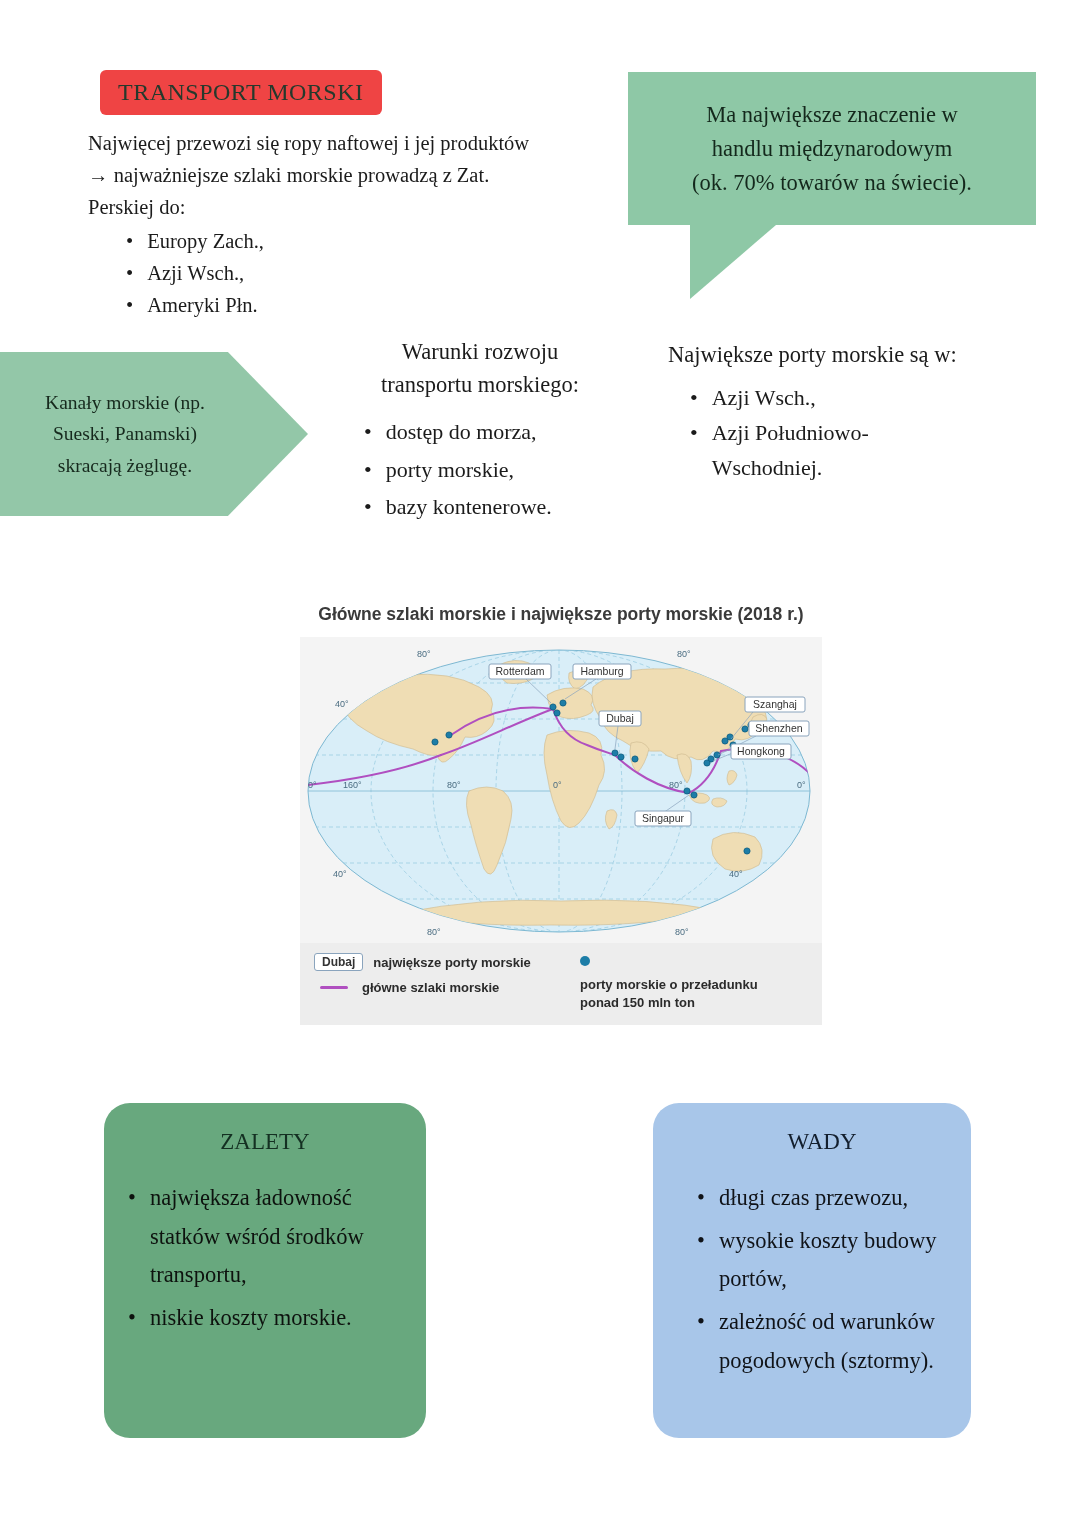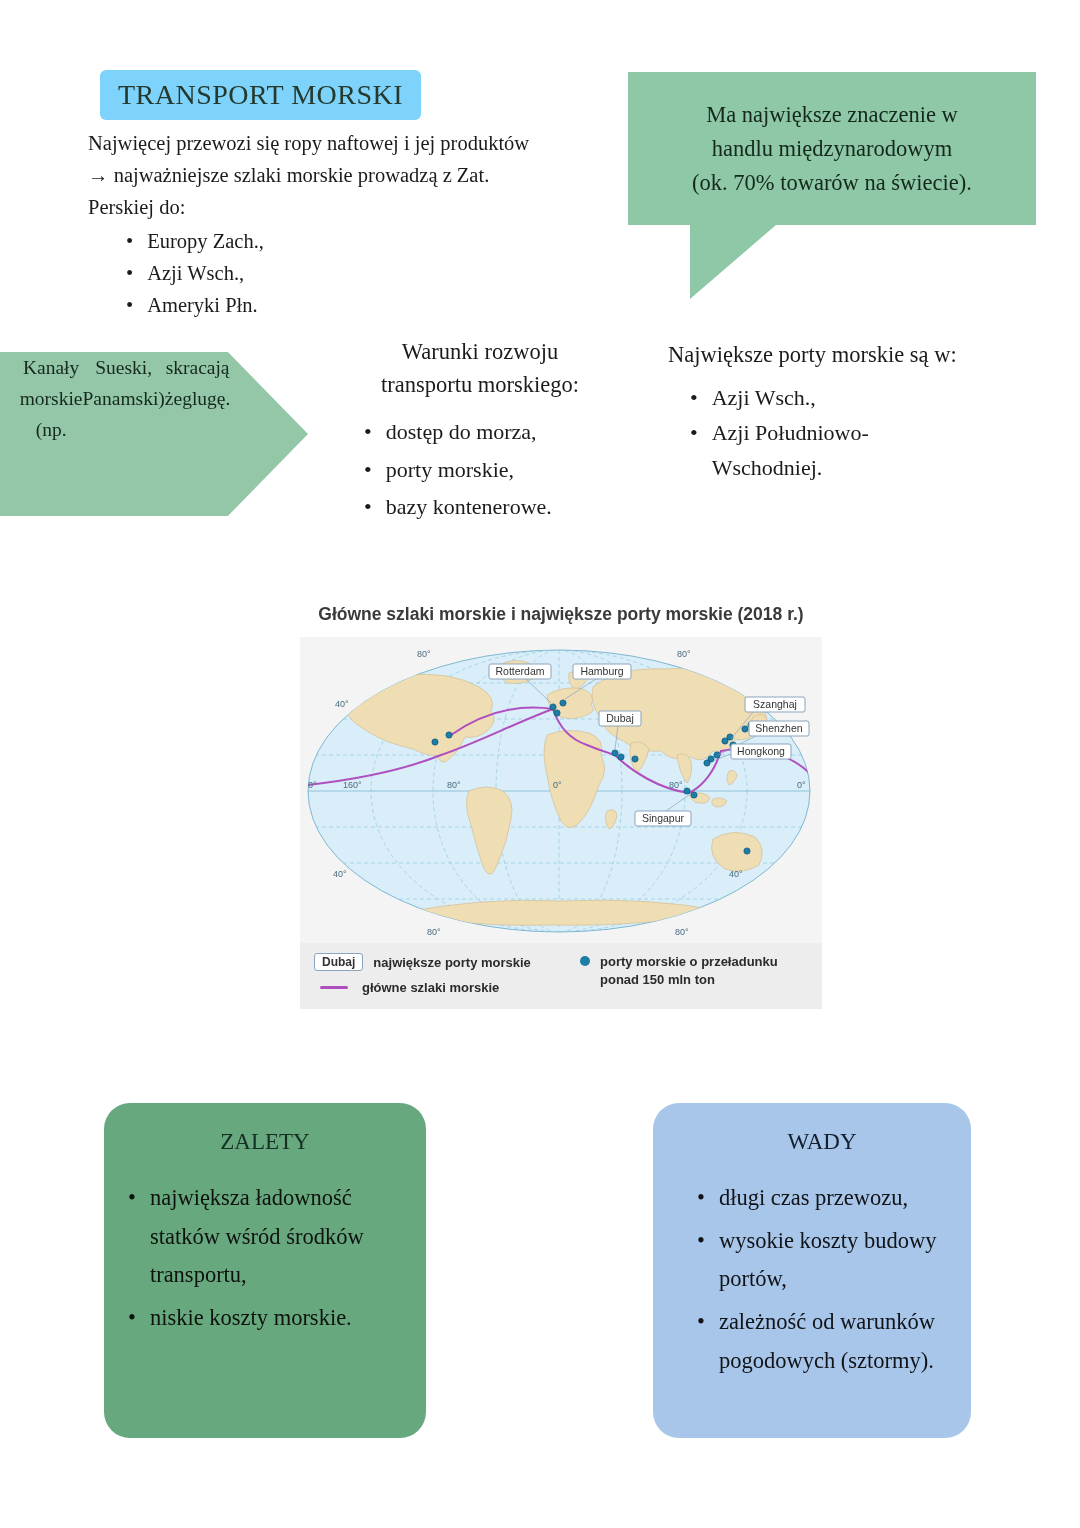--- a/index.html
+++ b/index.html
@@ -1,38 +1,38 @@
 <!DOCTYPE html>
 <html><head>
 <meta charset="utf-8">
 <style>
   html,body{margin:0;padding:0;background:#fff;}
   .page{position:relative;width:1080px;height:1528px;background:#ffffff;overflow:hidden;
         font-family:"Liberation Serif","DejaVu Serif",serif;color:#1b1b1b;}
 
   
-  .title-pill{position:absolute;left:100px;top:70px;background:#7dd3fc;border-radius:6px;
-              padding:9px 18px;font-size:28px;letter-spacing:.5px;color:#25392c;}
+  .title-pill{position:absolute;left:100px;top:70px;background:#ef4444;border-radius:6px;
+              padding:9px 18px;font-size:24px;letter-spacing:.5px;color:#25392c;}
 
   
   .intro{position:absolute;left:88px;top:128px;width:548px;font-size:20.5px;line-height:1.56;}
   .bullet{display:flex;gap:14px;}
   .bullet .dot{flex:0 0 auto;}
   .intro .bullets{margin-left:38px;margin-top:2px;}
 
   
   .bubble{position:absolute;left:628px;top:72px;width:408px;box-sizing:border-box;background:#8ec8a6;
           padding:26px 12px;text-align:center;font-size:22.5px;line-height:1.5;color:#14281c;}
   .bubble-tail{position:absolute;left:62px;top:100%;width:0;height:0;
                border-top:74px solid #8ec8a6;border-right:86px solid transparent;}
 
   
   .callout{position:absolute;left:0;top:352px;width:308px;height:164px;background:#93c7a8;
            clip-path:polygon(0 0,74% 0,100% 50%,74% 100%,0 100%);
-           display:flex;flex-direction:row;justify-content:center;box-sizing:border-box;
+           display:flex;flex-direction:column;justify-content:center;box-sizing:border-box;
            padding:0 86px 0 28px;text-align:center;font-size:19.5px;line-height:1.6;color:#16291d;}
 
   
   .conditions{position:absolute;left:330px;top:336px;width:300px;font-size:22.5px;}
   .conditions .cond-title{text-align:center;line-height:1.45;}
   .conditions .bullets{margin-top:12px;margin-left:34px;font-size:22px;line-height:1.7;}
 
   
   .ports-col{position:absolute;left:668px;top:342px;width:380px;font-size:22.5px;}
   .ports-col .bullets{margin-top:12px;margin-left:22px;font-size:22px;line-height:1.6;}
@@ -45,21 +45,21 @@
   .map-wrap{background:#f4f4f4;padding-top:6px;}
   .map-wrap svg{display:block;margin:0 auto;}
   .legend{background:#ededed;display:flex;gap:22px;padding:10px 14px 14px;align-items:flex-start;
           font-family:"Liberation Sans","DejaVu Sans",sans-serif;font-size:13px;font-weight:bold;color:#2b2b2b;}
   .legend-left{display:flex;flex-direction:column;gap:9px;flex:1;}
   .legend-row{display:flex;align-items:center;gap:10px;}
   .legend-portbox{background:#fff;border:1px solid #8aa4bd;border-radius:3px;padding:1px 7px;
                   font-size:12px;color:#333;}
   .legend-line{width:28px;height:3px;background:#b04fc0;border-radius:2px;margin:0 4px 0 6px;}
   .legend-dot{width:10px;height:10px;border-radius:50%;background:#1d7da7;flex:0 0 auto;margin-top:3px;}
-  .legend-right{width:228px;align-items:flex-start;}
+  .legend-right{width:228px;align-items:flex-start;flex-direction:column;}
   .legend-right .two-line{line-height:1.35;}
 
   
   .box{position:absolute;border-radius:26px;box-sizing:border-box;padding:26px 24px;}
   .box-title{text-align:center;font-size:23px;margin-bottom:24px;}
   .box .bullets{font-size:22.5px;line-height:1.72;display:flex;flex-direction:column;gap:4px;}
   .zalety{left:104px;top:1103px;width:322px;height:335px;background:#68a87e;}
   .zalety .box-title{color:#143022;}
   .zalety .bullets{color:#0d120e;}
   .wady{left:653px;top:1103px;width:318px;height:335px;background:#a8c6e9;padding-left:44px;}

